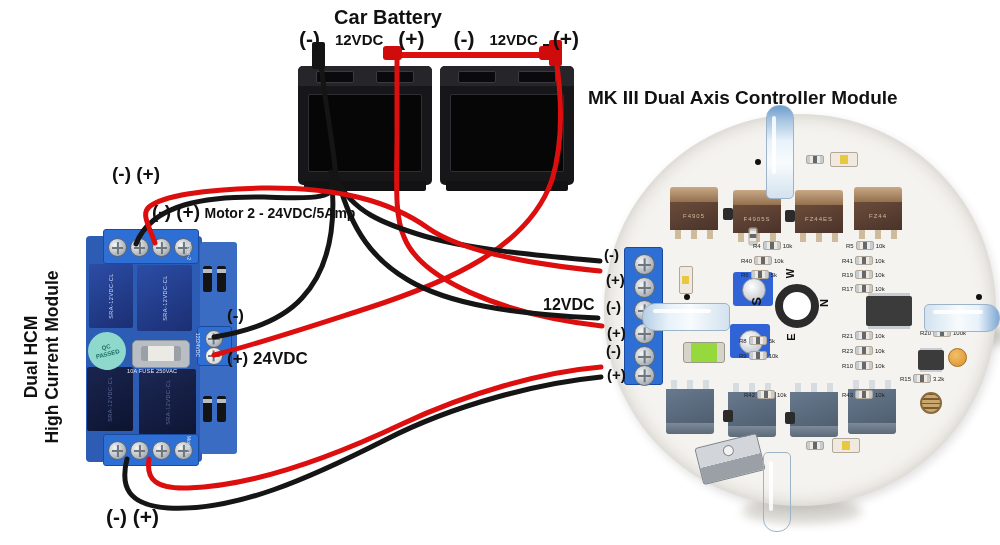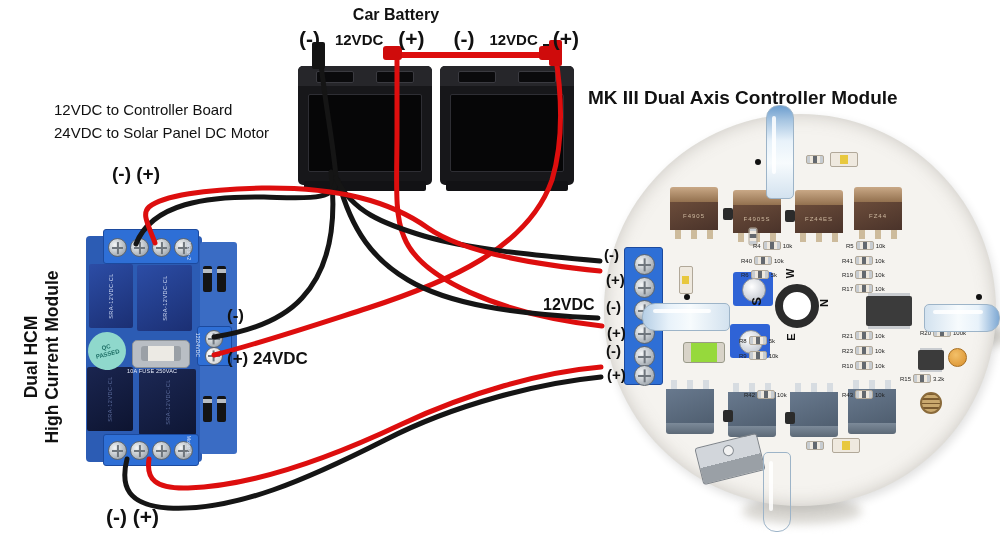--- a/index.html
+++ b/index.html
@@ -428,36 +428,38 @@
     <path class="wr" d="M 149 459 C 146 479 155 489 188 488 C 252 486 330 458 402 424 C 468 393 542 372 601 367"></path>
 
     <path class="wr" style="stroke-width:6;" d="M 392 55 L 548 55"></path>
     <rect x="312" y="42" width="13" height="27" rx="2" fill="#141414"></rect>
     <rect x="543" y="44" width="10" height="14" fill="#141414"></rect>
     <rect x="383" y="46" width="19" height="14" rx="3" fill="#cf0b0b"></rect>
     <rect x="539" y="46" width="19" height="14" rx="3" fill="#cf0b0b"></rect>
     <rect x="549" y="40" width="13" height="26" rx="2" fill="#cf0b0b"></rect>
   </svg>
 
-  <div class="lbl" style="left:336px;top:6px;width:120px;text-align:center;font-size:16px;">Car Battery</div>
+  <div class="lbl" style="left:328px;top:6px;width:120px;text-align:center;font-size:20px;">Car Battery</div>
   <div class="lbl" style="left:299px;top:27px;width:280px;display:flex;align-items:center;justify-content:space-between;">
     <span class="big">(-)</span>
     <span style="font-size:15px;">12VDC</span>
     <span class="big" style="margin-right:14px;">(+)</span>
     <span class="big">(-)</span>
     <span style="font-size:15px;">12VDC</span>
     <span class="big">(+)</span>
   </div>
 
-  <div class="lbl" style="left:54px;top:101px;font-size:15px;font-weight:normal;">12VDC to Controller Board</div>
-  <div class="lbl" style="left:54px;top:124px;font-size:15px;font-weight:normal;">24VDC to Solar Panel DC Motor</div>
 
   <div class="lbl" style="left:588px;top:87px;font-size:19px;">MK III Dual Axis Controller Module</div>
 
   <div class="lbl" style="left:112px;top:163px;font-size:19px;">(-) (+)</div>
+  <div class="lbl" style="left:152px;top:201px;">
+    <span style="font-size:19px;">(-) (+)</span>
+    <span style="font-size:14px;">Motor 2 - 24VDC/5Amp</span>
+  </div>
   <div class="lbl med" style="left:227px;top:306px;">(-)</div>
   <div class="lbl med" style="left:227px;top:349px;">(+) 24VDC</div>
 
   <div class="lbl" style="left:543px;top:296px;font-size:16px;">12VDC</div>
 
   <div class="lbl" style="left:604px;top:246px;font-size:15px;">(-)</div>
   <div class="lbl" style="left:606px;top:271px;font-size:15px;">(+)</div>
   <div class="lbl" style="left:606px;top:298px;font-size:15px;">(-)</div>
   <div class="lbl" style="left:607px;top:324px;font-size:15px;">(+)</div>
   <div class="lbl" style="left:606px;top:342px;font-size:15px;">(-)</div>

